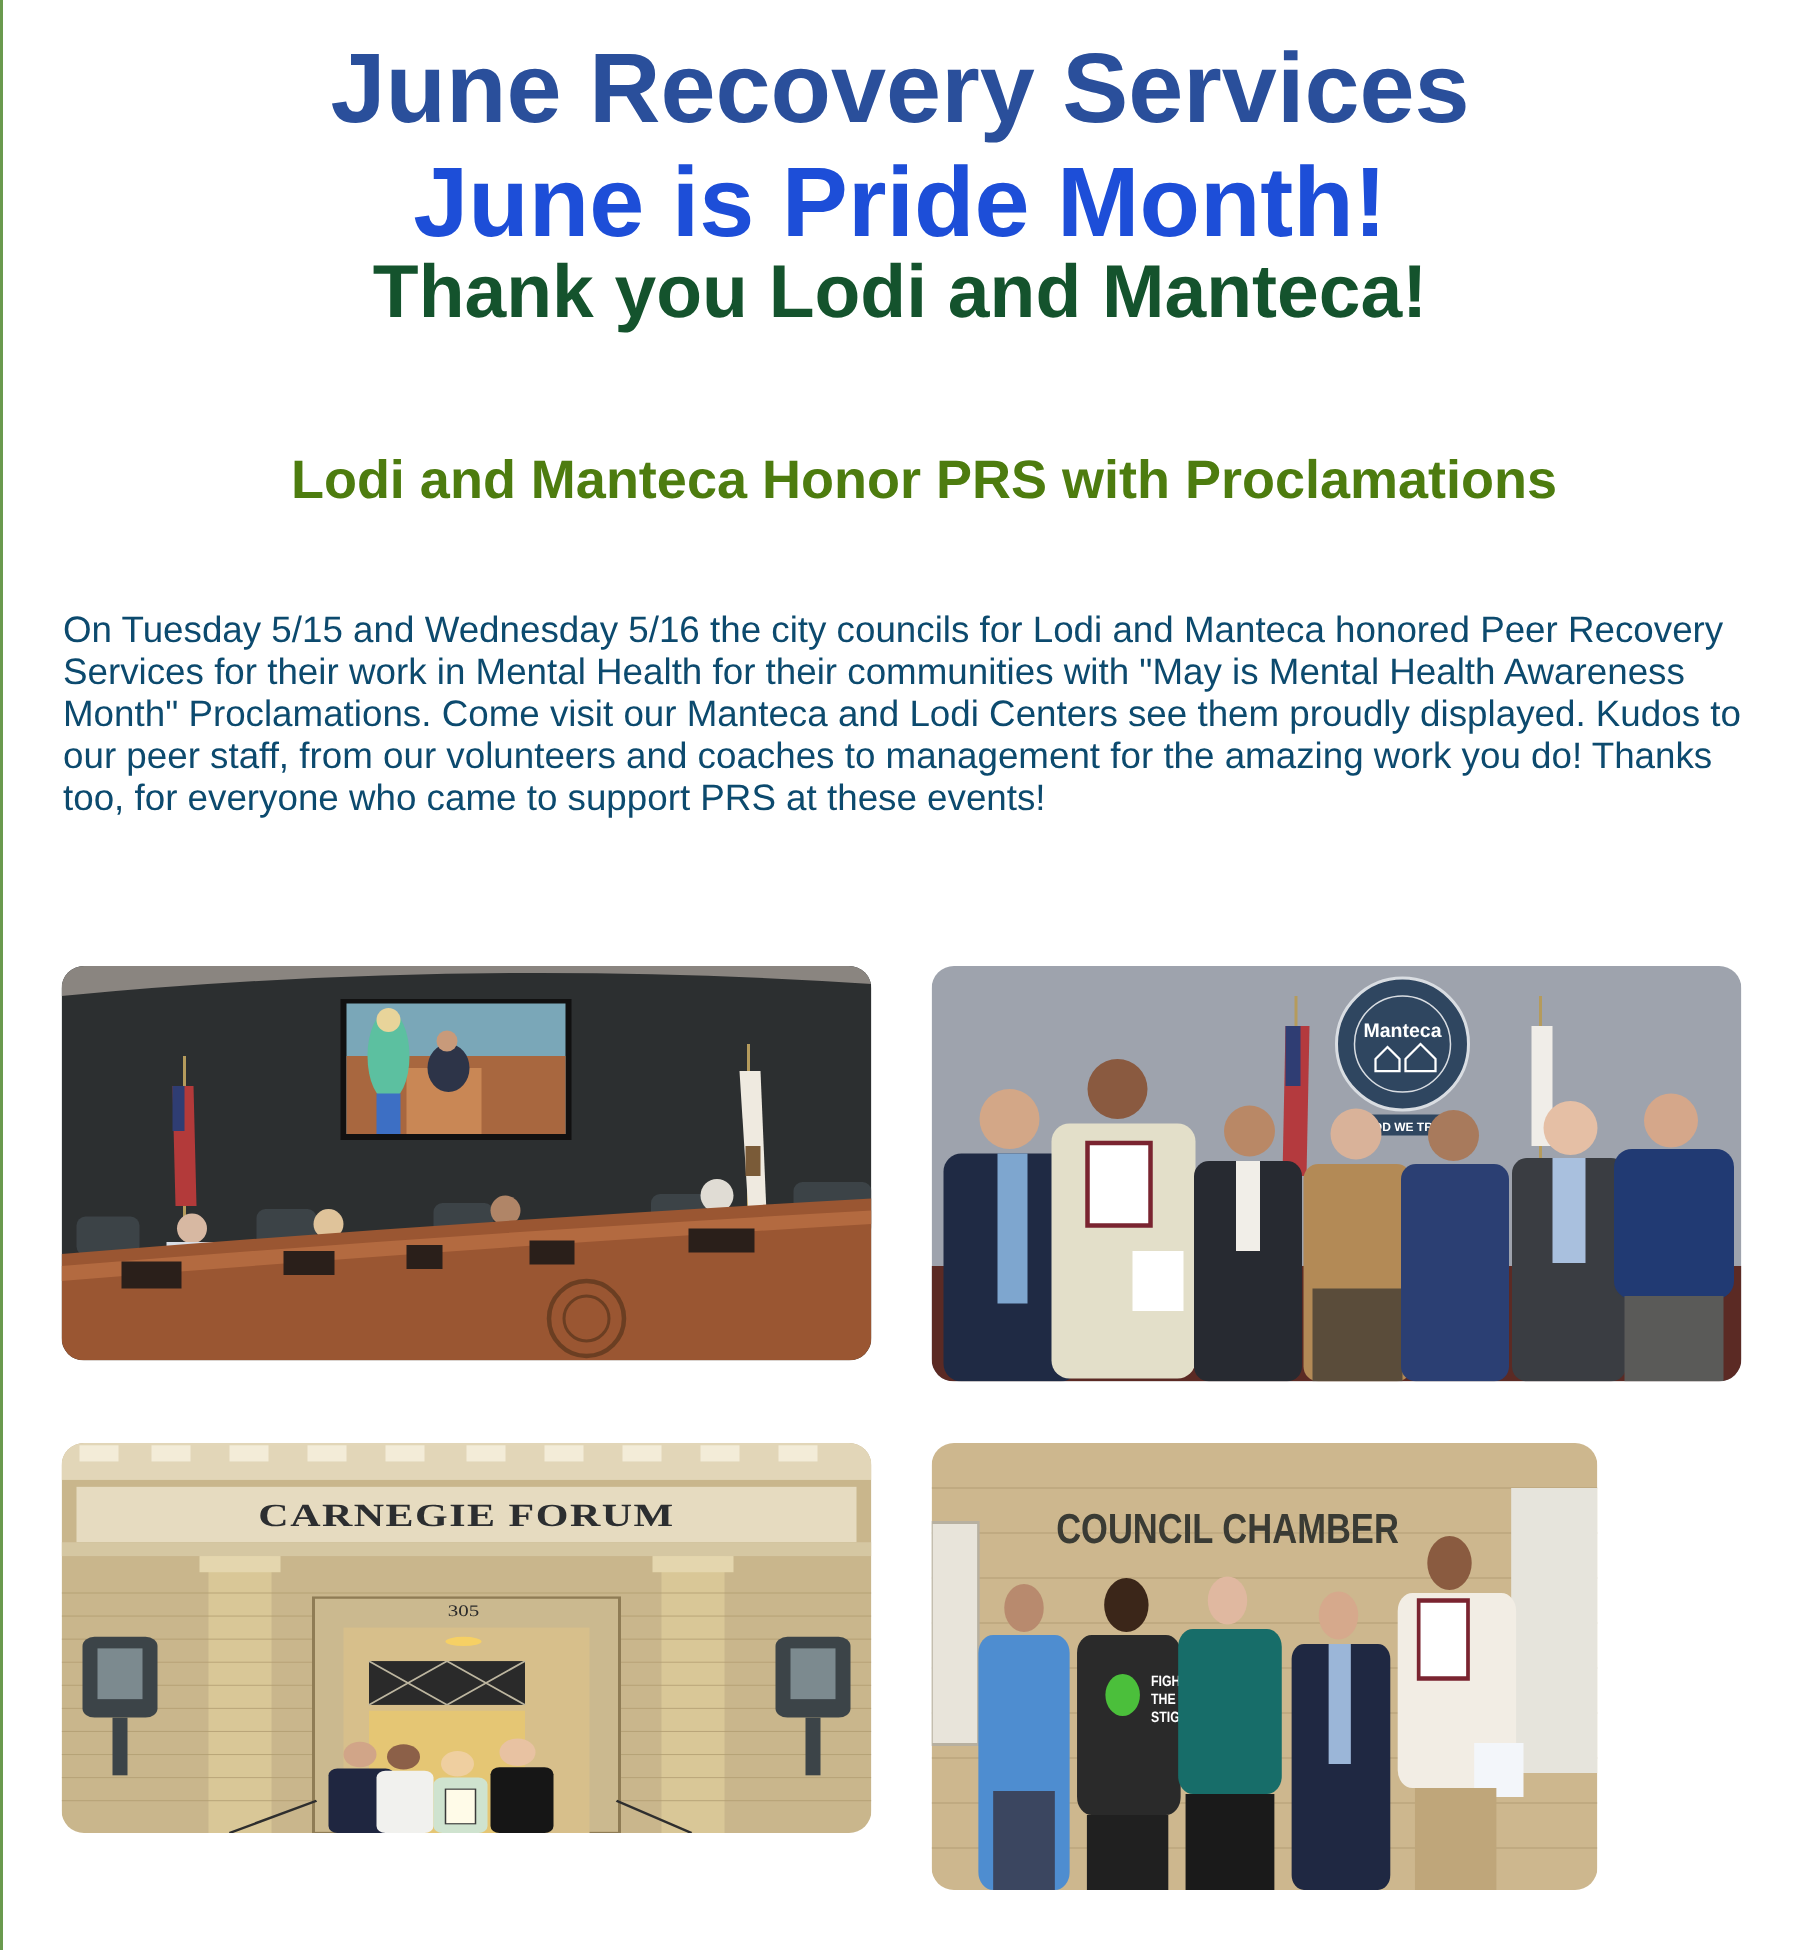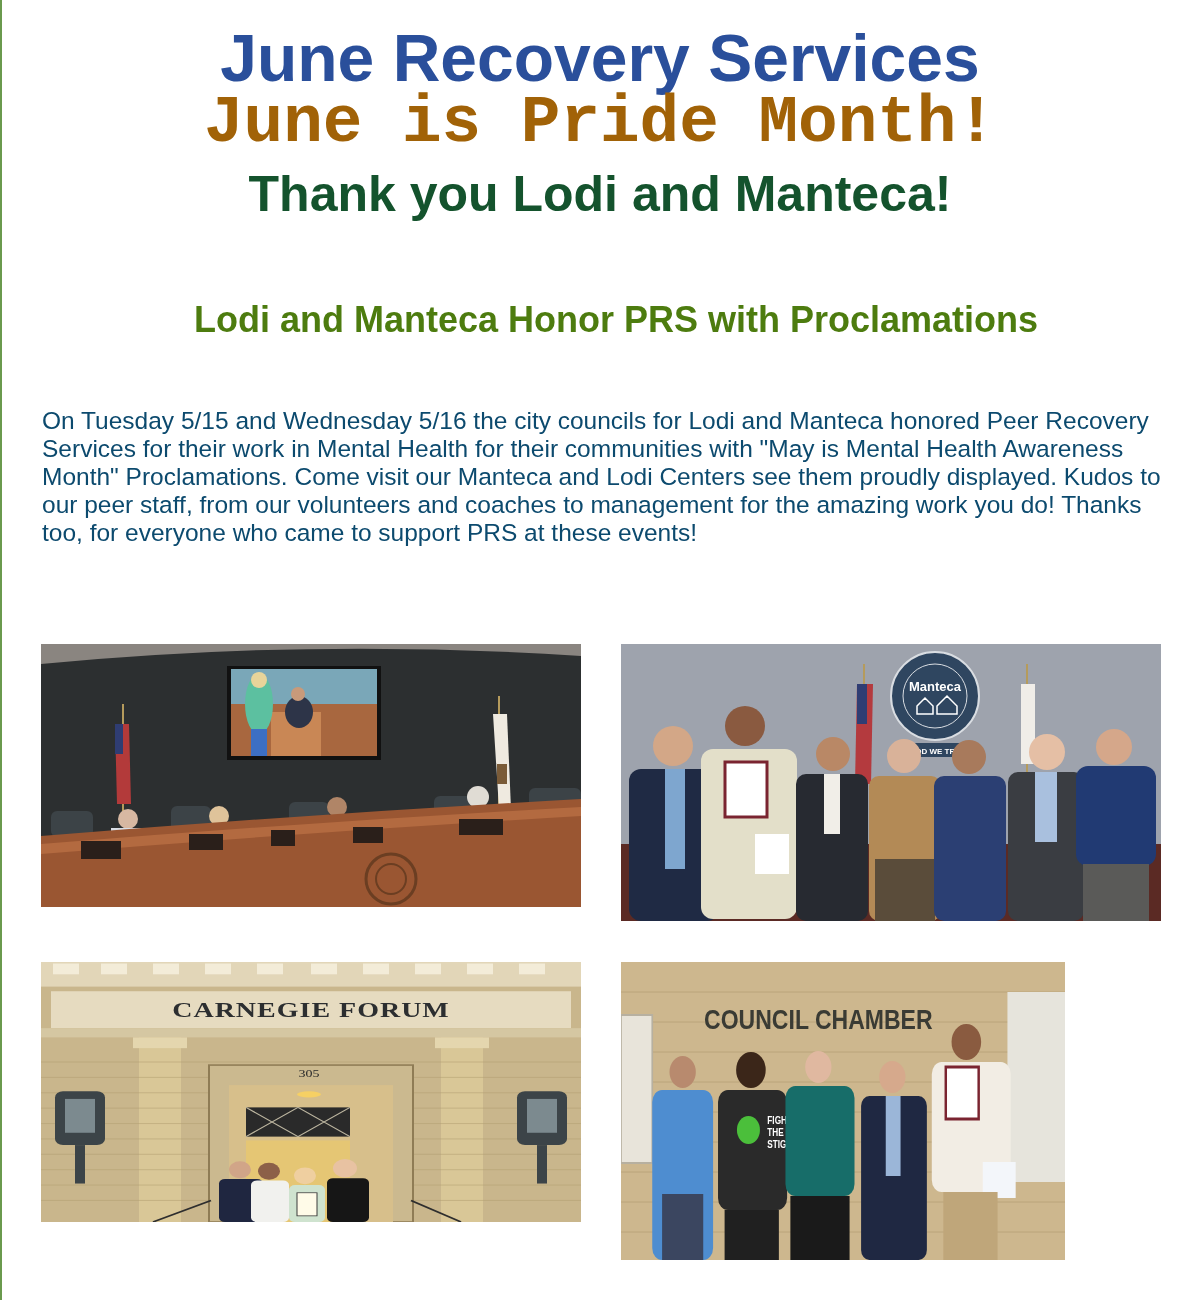--- a/index.html
+++ b/index.html
@@ -4,31 +4,31 @@
 <style>
   * { box-sizing: border-box; margin: 0; padding: 0; }
   html, body { width: 1200px; height: 1300px; overflow: hidden; background: #ffffff; }
   body { font-family: "Liberation Sans", sans-serif; position: relative; }
   .left-rule { position: absolute; left: 0; top: 0; width: 2px; height: 1300px; background: #6a9a4e; }
   .title-1, .title-2, .title-3 {
     position: absolute; left: 0; width: 1200px; text-align: center; font-weight: bold;
     font-family: "Liberation Sans", sans-serif; letter-spacing: 0px;
   }
   .title-1 { top: 18px; font-size: 66px; line-height: 80px; color: #2a4f9b; }
-  .title-2 { top: 84px; font-size: 66px; line-height: 80px; color: #a16207; font-family: Liberation Mono, monospace; }
+  .title-2 { top: 94px; font-size: 66px; line-height: 80px; color: #1d4ed8; }
   .title-3 { top: 163px; font-size: 50px; line-height: 62px; color: #14532d; }
   .section-heading {
     position: absolute; top: 297px; left: 0; width: 1200px; text-align: center;
     font-weight: bold; font-size: 36px; line-height: 46px; color: #4d7c0f; padding-left: 32px;
   }
   .body-text {
     position: absolute; top: 407px; left: 42px; width: 1120px;
     font-size: 24.5px; line-height: 28px; color: #0c4a6e;
   }
-  .photo { position: absolute; overflow: hidden; }
+  .photo { position: absolute; overflow: hidden; border-radius: 15px; }
   .photo svg { display: block; width: 100%; height: 100%; }
   #photo-1 { left: 41px; top: 644px; width: 540px; height: 263px; }
   #photo-2 { left: 621px; top: 644px; width: 540px; height: 277px; }
   #photo-3 { left: 41px; top: 962px; width: 540px; height: 260px; }
   #photo-4 { left: 621px; top: 962px; width: 444px; height: 298px; }
 </style>
 </head>
 <body>
 
 <div class="left-rule"></div>

